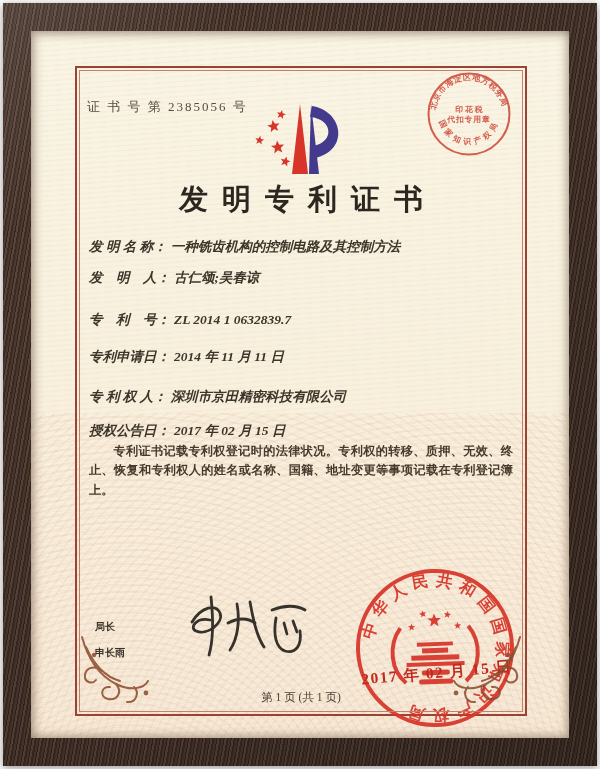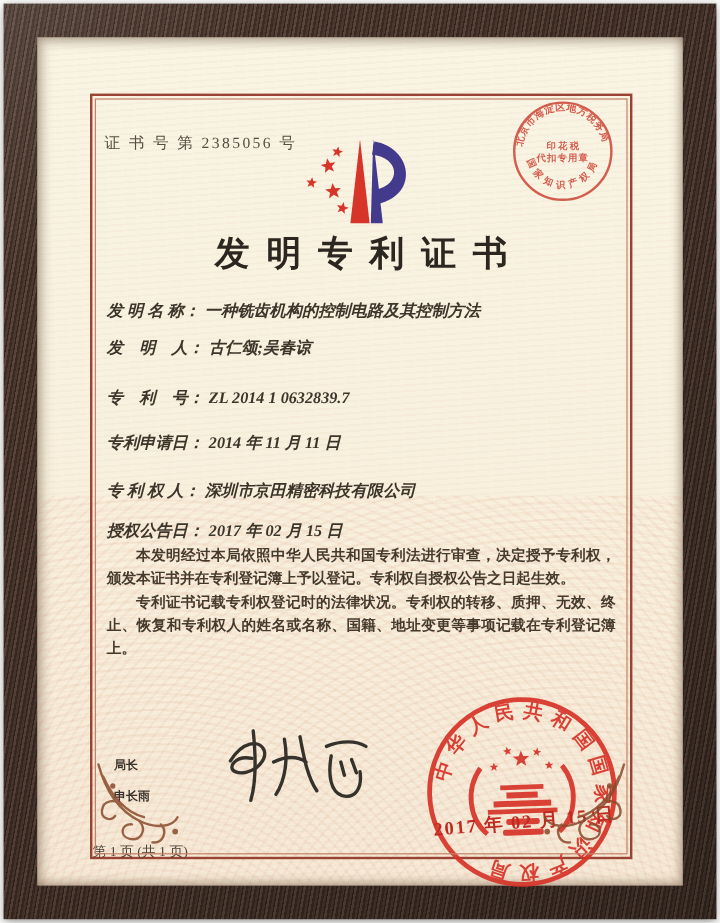--- a/index.html
+++ b/index.html
@@ -13,21 +13,21 @@
   .sheet{position:absolute;inset:31px;
     background:linear-gradient(180deg,#f9f4e4 0%,#f8f0dd 55%,#f6ead7 100%);
     box-shadow:inset 3px 3px 10px rgba(70,45,25,.40), inset -3px -3px 8px rgba(70,45,25,.30);}
   .texture{position:absolute;inset:0;pointer-events:none;
     background:repeating-linear-gradient(176deg, rgba(198,150,118,.06) 0 1.5px, rgba(255,255,255,0) 1.5px 5px);}
   .guilloche{position:absolute;left:0;right:0;bottom:0;height:46%;pointer-events:none;
     background:
       repeating-radial-gradient(circle at 18% 135%, rgba(206,122,94,.08) 0 2px, rgba(0,0,0,0) 2px 7px),
       repeating-radial-gradient(circle at 82% 140%, rgba(206,122,94,.07) 0 2px, rgba(0,0,0,0) 2px 7px);}
   .redbox{position:absolute;left:44px;top:35px;right:42px;bottom:22px;
-    border:2px solid #9a4335;margin-top:12px;}
+    border:2px solid #9a4335;}
   .redbox::after{content:"";position:absolute;inset:2px;border:1px solid #c28068;pointer-events:none;}
 
   .cert-no{position:absolute;left:10px;top:30px;font-size:13px;color:#564c41;letter-spacing:2px;}
   .title{position:absolute;left:0;right:0;top:112px;text-align:center;font-size:29px;font-weight:600;
     color:#2c2620;letter-spacing:14px;text-indent:14px;}
 
   .field{position:absolute;left:12px;right:10px;font-size:13.5px;color:#3d342a;white-space:nowrap;font-style:italic;}
   .flabel{font-weight:700;}
   .fvalue{font-weight:700;margin-left:4px;}
   .f0{top:170px}.f1{top:201px}.f2{top:243px}.f3{top:280px}.f4{top:320px}.f5{top:354px}
@@ -37,21 +37,21 @@
 
   .director{position:absolute;left:18px;top:546px;font-size:10px;font-weight:700;color:#3b332b;line-height:26px;}
   .signature{position:absolute;left:103px;top:522px;width:135px;height:75px;overflow:visible;}
 
   .tax-stamp{position:absolute;left:346px;top:0px;width:92px;height:92px;opacity:.88;overflow:visible;}
   .seal{position:absolute;left:276px;top:498px;width:164px;height:164px;overflow:visible;opacity:.93;
     transform:rotate(-2deg);}
   .seal-date{position:absolute;left:284px;top:594px;width:170px;font-size:15.5px;font-weight:700;
     color:#c02a20;letter-spacing:1.5px;transform:rotate(-5deg);white-space:nowrap;}
 
-  .page-info{position:absolute;left:0;right:0;top:622px;font-size:11.5px;color:#4a4036;}
+  .page-info{position:absolute;left:0;right:0;top:622px;text-align:center;font-size:11.5px;color:#4a4036;}
   .flourish{position:absolute;bottom:3px;width:80px;height:80px;}
   .flourish.right{right:3px;}
   .flourish.left{left:3px;transform:scaleX(-1);}
   .logo{position:absolute;left:178px;top:34px;width:92px;height:80px;overflow:visible;}
 </style>
 </head>
 <body>
 
 <div class="scene">
   <div class="frame"></div>
@@ -111,21 +111,20 @@
         <span class="flabel">专利申请日：</span><span class="fvalue">2014 年 11 月 11 日</span>
       </div>
       <div class="field f4">
         <span class="flabel">专 利 权 人：</span><span class="fvalue">深圳市京田精密科技有限公司</span>
       </div>
       <div class="field f5">
         <span class="flabel">授权公告日：</span><span class="fvalue">2017 年 02 月 15 日</span>
       </div>
 
       <div class="paras">
-        <p>本发明经过本局依照中华人民共和国专利法进行审查，决定授予专利权，颁发本证书并在专利登记簿上予以登记。专利权自授权公告之日起生效。</p>
         <p>专利证书记载专利权登记时的法律状况。专利权的转移、质押、无效、终止、恢复和专利权人的姓名或名称、国籍、地址变更等事项记载在专利登记簿上。</p>
       </div>
 
       <div class="director">
         <div>局长</div>
         <div>申长雨</div>
       </div>
 
       <svg class="signature" viewBox="0 0 135 75">
         <g fill="none" stroke="#221e1a" stroke-width="2.8" stroke-linecap="round" opacity="0.9">

